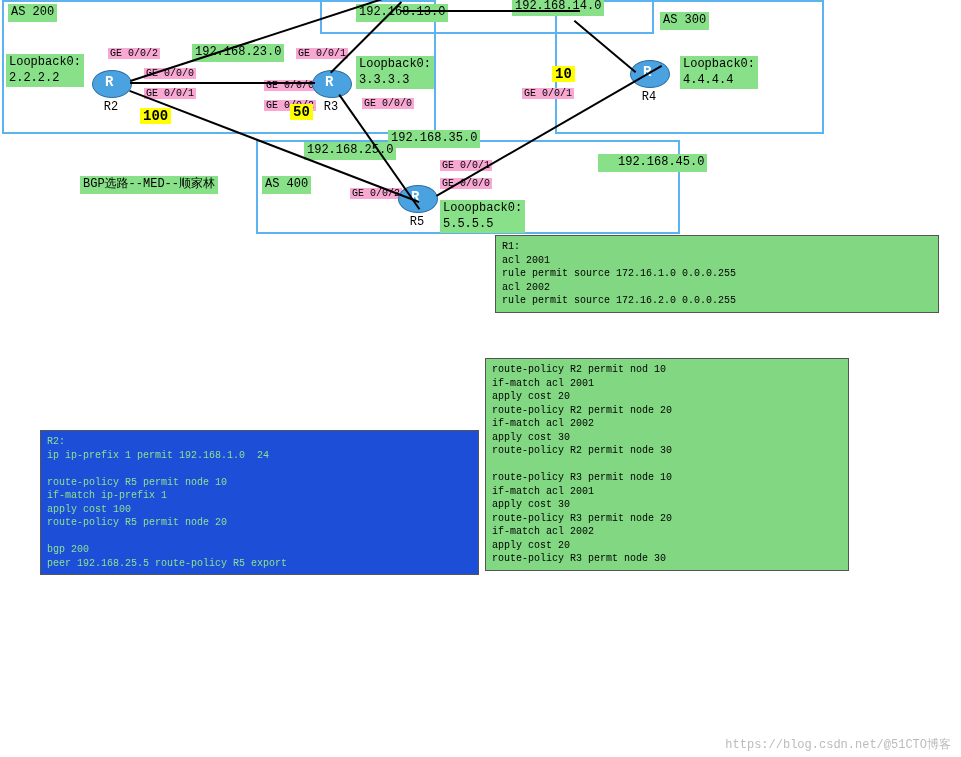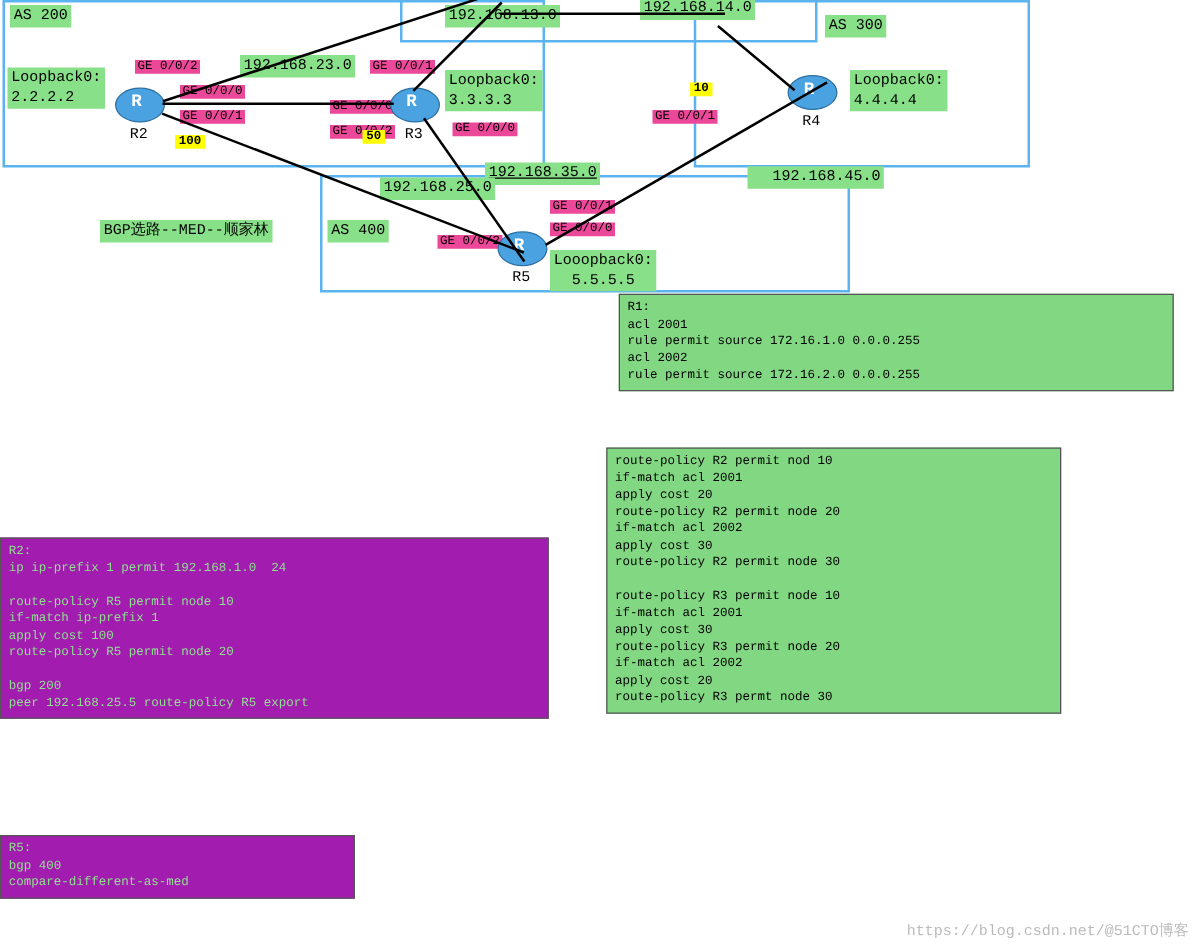--- a/index.html
+++ b/index.html
@@ -27,30 +27,30 @@
     background: #88e088;
     color: #000;
     font-size: 12px;
     padding: 1px 3px;
     font-family: "Courier New", monospace;
     line-height: 1.3;
     white-space: pre-line;
   }
   .if-label {
     position: absolute;
-    background: #ec4899;
+    background: #f9a8d4;
     color: #000;
     font-size: 10px;
     padding: 0px 2px;
     white-space: nowrap;
   }
   .yellow-tag {
     position: absolute;
     background: #ffff00;
-    font-size: 10px;
+    font-size: 14px;
     font-weight: bold;
     padding: 0 3px;
   }
   .router {
     position: absolute;
     width: 38px;
     height: 30px;
   }
   .router-body {
     width: 38px;
@@ -90,22 +90,23 @@
     line-height: 1.35;
     padding: 4px 6px;
     white-space: pre;
     border: 1px solid #555;
   }
   .green-box {
     background: #82d882;
     color: #000;
   }
   .purple-box {
-    background: #a21caf;
+    background: #1d4ed8;
     color: #8fe08f;
+    margin-left: 40px;
   }
   .watermark {
     position: absolute;
     right: 10px;
     bottom: 4px;
     color: #bbb;
     font-size: 12px;
   }
 </style>
 </head>
@@ -122,29 +123,29 @@
 <div class="net-label" style="left:262px; top:176px;">AS 400</div>
 
 <div class="net-label" style="left:80px; top:176px;">BGP选路--MED--顺家林</div>
 
 <div class="net-label" style="left:6px; top:54px;">Loopback0:
 2.2.2.2</div>
 <div class="net-label" style="left:356px; top:56px;">Loopback0:
 3.3.3.3</div>
 <div class="net-label" style="left:680px; top:56px;">Loopback0:
 4.4.4.4</div>
-<div class="net-label" style="left:440px; top:200px;text-align:center;">Looopback0:
+<div class="net-label" style="left:440px; top:200px;">Looopback0:
 5.5.5.5</div>
 
 <div class="net-label" style="left:192px; top:44px;">192.168.23.0</div>
 <div class="net-label" style="left:356px; top:4px;">192.168.13.0</div>
 <div class="net-label" style="left:512px; top:-2px;">192.168.14.0</div>
-<div class="net-label" style="left:388px; top:130px;text-decoration:underline;">192.168.35.0</div>
+<div class="net-label" style="left:388px; top:130px;">192.168.35.0</div>
 <div class="net-label" style="left:304px; top:142px;">192.168.25.0</div>
-<div class="net-label" style="left:598px; top:133px;padding-left:20px;">192.168.45.0</div>
+<div class="net-label" style="left:598px; top:154px;padding-left:20px;">192.168.45.0</div>
 
 <div class="if-label" style="left:108px; top:48px;">GE 0/0/2</div>
 <div class="if-label" style="left:144px; top:68px;">GE 0/0/0</div>
 <div class="if-label" style="left:144px; top:88px;">GE 0/0/1</div>
 <div class="if-label" style="left:296px; top:48px;">GE 0/0/1</div>
 <div class="if-label" style="left:264px; top:80px;">GE 0/0/0</div>
 <div class="if-label" style="left:264px; top:100px;">GE 0/0/2</div>
 <div class="if-label" style="left:362px; top:98px;">GE 0/0/0</div>
 <div class="if-label" style="left:522px; top:88px;">GE 0/0/1</div>
 <div class="if-label" style="left:350px; top:188px;">GE 0/0/2</div>
@@ -204,19 +205,16 @@
 <div class="code-box purple-box" style="left:0px; top:430px; width:425px;">R2:
 ip ip-prefix 1 permit 192.168.1.0  24
 
 route-policy R5 permit node 10
 if-match ip-prefix 1
 apply cost 100
 route-policy R5 permit node 20
 
 bgp 200
 peer 192.168.25.5 route-policy R5 export</div>
-<div class="code-box purple-box" style="left:0px; top:668px; width:270px;">R5:
-bgp 400
-compare-different-as-med</div>
 
 <div class="watermark">https://blog.csdn.net/@51CTO博客</div>
 
 </div>
 
 </body></html>

